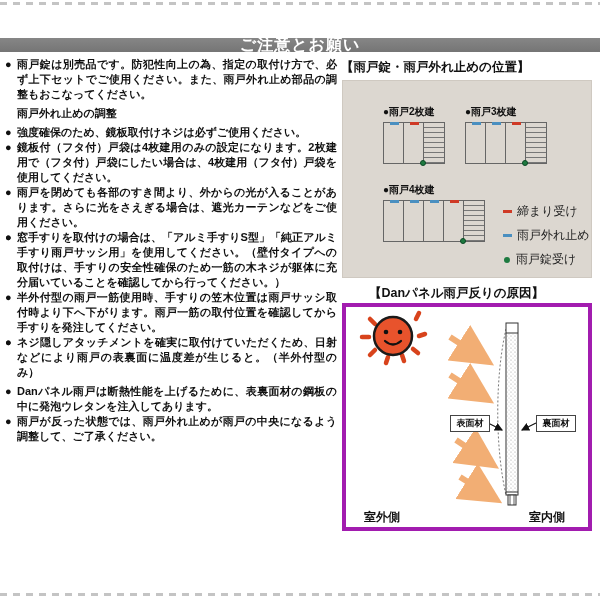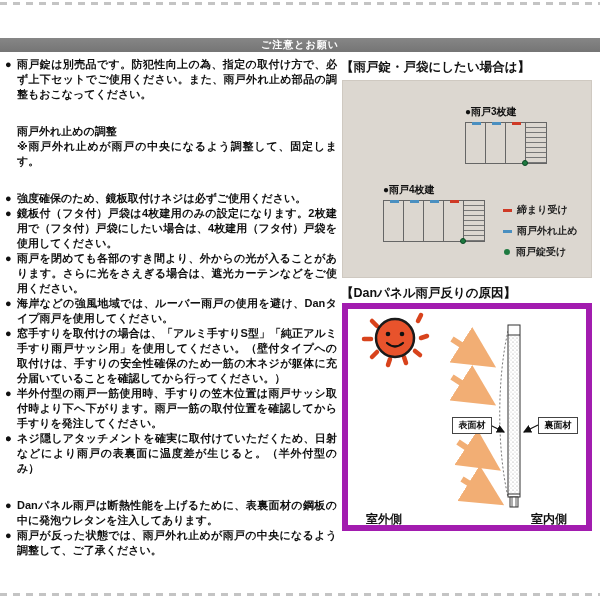--- a/index.html
+++ b/index.html
@@ -8,29 +8,29 @@
     font-family:"Liberation Sans","DejaVu Sans",sans-serif;color:#111;
   }
   .edge-dashes{position:absolute;left:0;right:0;height:3px;
     background:repeating-linear-gradient(90deg,#c4c4c4 0 7px,transparent 7px 13px);}
   #edge-top{top:2px;}
   #edge-bottom{bottom:4px;}
 
   
   #header-bar{position:absolute;top:38px;left:0;width:600px;height:14px;
     background:linear-gradient(#868686,#757575);
-    color:#fff;font-size:10px;font-weight:bold;text-align:center;line-height:14px;letter-spacing:1px;}
+    color:#fff;font-size:16px;font-weight:bold;text-align:center;line-height:14px;letter-spacing:1px;}
 
   
   #notes-list{position:absolute;top:57px;left:5px;width:332px;
     font-size:11px;font-weight:bold;line-height:15px;color:#111;
     text-align:justify;}
   .note{position:relative;padding-left:12px;}
   .note .marker{position:absolute;left:0;top:0;}
-  .note.gap{margin-top:22px;}
+  .note.gap{margin-top:4px;}
 
   
   .box-title{position:absolute;left:341px;font-size:12.5px;font-weight:bold;color:#111;white-space:nowrap;}
   #box1-title{top:59px;}
   #box1-panel{position:absolute;top:80px;left:342px;width:250px;height:198px;
     background:#dcd7d0;border:1px solid #cfc9c1;box-sizing:border-box;}
   .shutter-diagram{position:absolute;}
   #diagram-2mai{top:24px;left:40px;}
   #diagram-3mai{top:24px;left:122px;}
   #diagram-4mai{top:102px;left:40px;}
@@ -39,25 +39,25 @@
     display:flex;background:#dcd7d0;}
   .panel{flex:0 0 20px;border-right:1px solid #666;box-sizing:border-box;}
   .hatch{flex:1;background:repeating-linear-gradient(180deg,transparent 0 4px,#777 4px 5px);}
   .mark{position:absolute;top:-1px;width:9px;height:3px;}
   .lock-dot{position:absolute;bottom:-3px;width:6px;height:6px;border-radius:50%;border:1px solid #0c4a26;box-sizing:border-box;}
   #legend{position:absolute;top:122px;left:160px;}
   .legend-row{display:flex;align-items:center;margin-bottom:7px;}
   .legend-swatch{display:inline-block;margin-right:5px;}
   .legend-swatch.dash{width:9px;height:3px;}
   .legend-swatch.dot{width:6px;height:6px;border-radius:50%;margin-left:1px;margin-right:6px;}
-  .legend-label{font-size:10px;font-weight:bold;color:#222;white-space:nowrap;}
-
-  #box2-title{top:285px;}
+  .legend-label{font-size:12px;font-weight:normal;color:#222;white-space:nowrap;}
+
+  #box2-title{top:285px;margin-left:28px;}
   #box2-box{position:absolute;top:303px;left:342px;width:250px;height:228px;
-    border:6px solid #a21caf;box-sizing:border-box;background:#fff;}
+    border:4px solid #a21caf;box-sizing:border-box;background:#fff;}
   #box2-box svg{position:absolute;top:0;left:0;}
   .mat-label{position:absolute;width:38px;height:15px;border:1px solid #444;background:#fff;
     font-size:9px;font-weight:bold;text-align:center;line-height:15px;}
   #label-front{top:108px;left:104px;}
   #label-back{top:108px;left:190px;}
   .side-label{position:absolute;font-size:12px;font-weight:bold;white-space:nowrap;}
   #label-outside{top:202px;left:18px;}
   #label-inside{top:202px;left:183px;}
 </style>
 </head>
@@ -65,35 +65,45 @@
 
 <div id="page">
   <div class="edge-dashes" id="edge-top"></div>
   <div class="edge-dashes" id="edge-bottom"></div>
 
   <div id="header-bar">ご注意とお願い</div>
 
   <div id="notes-list">
       <div class="note note-bullet"><span class="marker">●</span><span>雨戸錠は別売品です。防犯性向上の為、指定の取付け方で、必ず上下セットでご使用ください。また、雨戸外れ止め部品の調整もおこなってください。</span></div>
       <div class="note note-sub-title gap"><span>雨戸外れ止めの調整</span></div>
-      <div class="note note-sub"><span>※雨戸外れ止めが雨戸の中央になるよう調整して、固定します。</span></div>
       <div class="note note-bullet gap"><span class="marker">●</span><span>強度確保のため、鏡板取付けネジは必ずご使用ください。</span></div>
       <div class="note note-bullet"><span class="marker">●</span><span>鏡板付（フタ付）戸袋は4枚建用のみの設定になります。2枚建用で（フタ付）戸袋にしたい場合は、4枚建用（フタ付）戸袋を使用してください。</span></div>
       <div class="note note-bullet"><span class="marker">●</span><span>雨戸を閉めても各部のすき間より、外からの光が入ることがあります。さらに光をさえぎる場合は、遮光カーテンなどをご使用ください。</span></div>
-      <div class="note note-bullet"><span class="marker">●</span><span>海岸などの強風地域では、ルーバー雨戸の使用を避け、Danタイプ雨戸を使用してください。</span></div>
+      <div class="note note-bullet"><span class="marker">●</span></div>
       <div class="note note-bullet"><span class="marker">●</span><span>窓手すりを取付けの場合は、「アルミ手すりS型」「純正アルミ手すり雨戸サッシ用」を使用してください。（壁付タイプへの取付けは、手すりの安全性確保のため一筋の木ネジが躯体に充分届いていることを確認してから行ってください。）</span></div>
       <div class="note note-bullet"><span class="marker">●</span><span>半外付型の雨戸一筋使用時、手すりの笠木位置は雨戸サッシ取付時より下へ下がります。雨戸一筋の取付位置を確認してから手すりを発注してください。</span></div>
       <div class="note note-bullet"><span class="marker">●</span></div>
       <div class="note note-bullet"><span class="marker">●</span><span>ネジ隠しアタッチメントを確実に取付けていただくため、日射などにより雨戸の表裏面に温度差が生じると。（半外付型のみ）</span></div>
       <div class="note note-bullet gap"><span class="marker">●</span><span>Danパネル雨戸は断熱性能を上げるために、表裏面材の鋼板の中に発泡ウレタンを注入してあります。</span></div>
       <div class="note note-bullet"><span class="marker">●</span><span>雨戸が反った状態では、雨戸外れ止めが雨戸の中央になるよう調整して、ご了承ください。</span></div>
     </div>
 
-  <div class="box-title" id="box1-title">【雨戸錠・戸袋にしたい場合は】</div>
+  <div class="box-title" id="box1-title">【雨戸錠・雨戸外れ止めの位置】</div>
   <div id="box1-panel">
+    <div class="shutter-diagram" id="diagram-2mai">
+      <span class="shutter-label">●雨戸2枚建</span>
+      <div class="shutter-rect" style="width: 60px;">
+          <div class="panel"></div>
+          <div class="mark" style="left: 6px; background: rgb(74, 143, 192);"></div>
+          <div class="panel"></div>
+          <div class="mark" style="left: 26px; background: rgb(207, 58, 38);"></div>
+          <div class="hatch"></div>
+          <div class="lock-dot" style="left: 36px; background: rgb(30, 122, 64);"></div>
+        </div>
+    </div>
     <div class="shutter-diagram" id="diagram-3mai">
       <span class="shutter-label">●雨戸3枚建</span>
       <div class="shutter-rect" style="width: 80px;">
           <div class="panel"></div>
           <div class="mark" style="left: 6px; background: rgb(74, 143, 192);"></div>
           <div class="panel"></div>
           <div class="mark" style="left: 26px; background: rgb(74, 143, 192);"></div>
           <div class="panel"></div>
           <div class="mark" style="left: 46px; background: rgb(207, 58, 38);"></div>
           <div class="hatch"></div>

